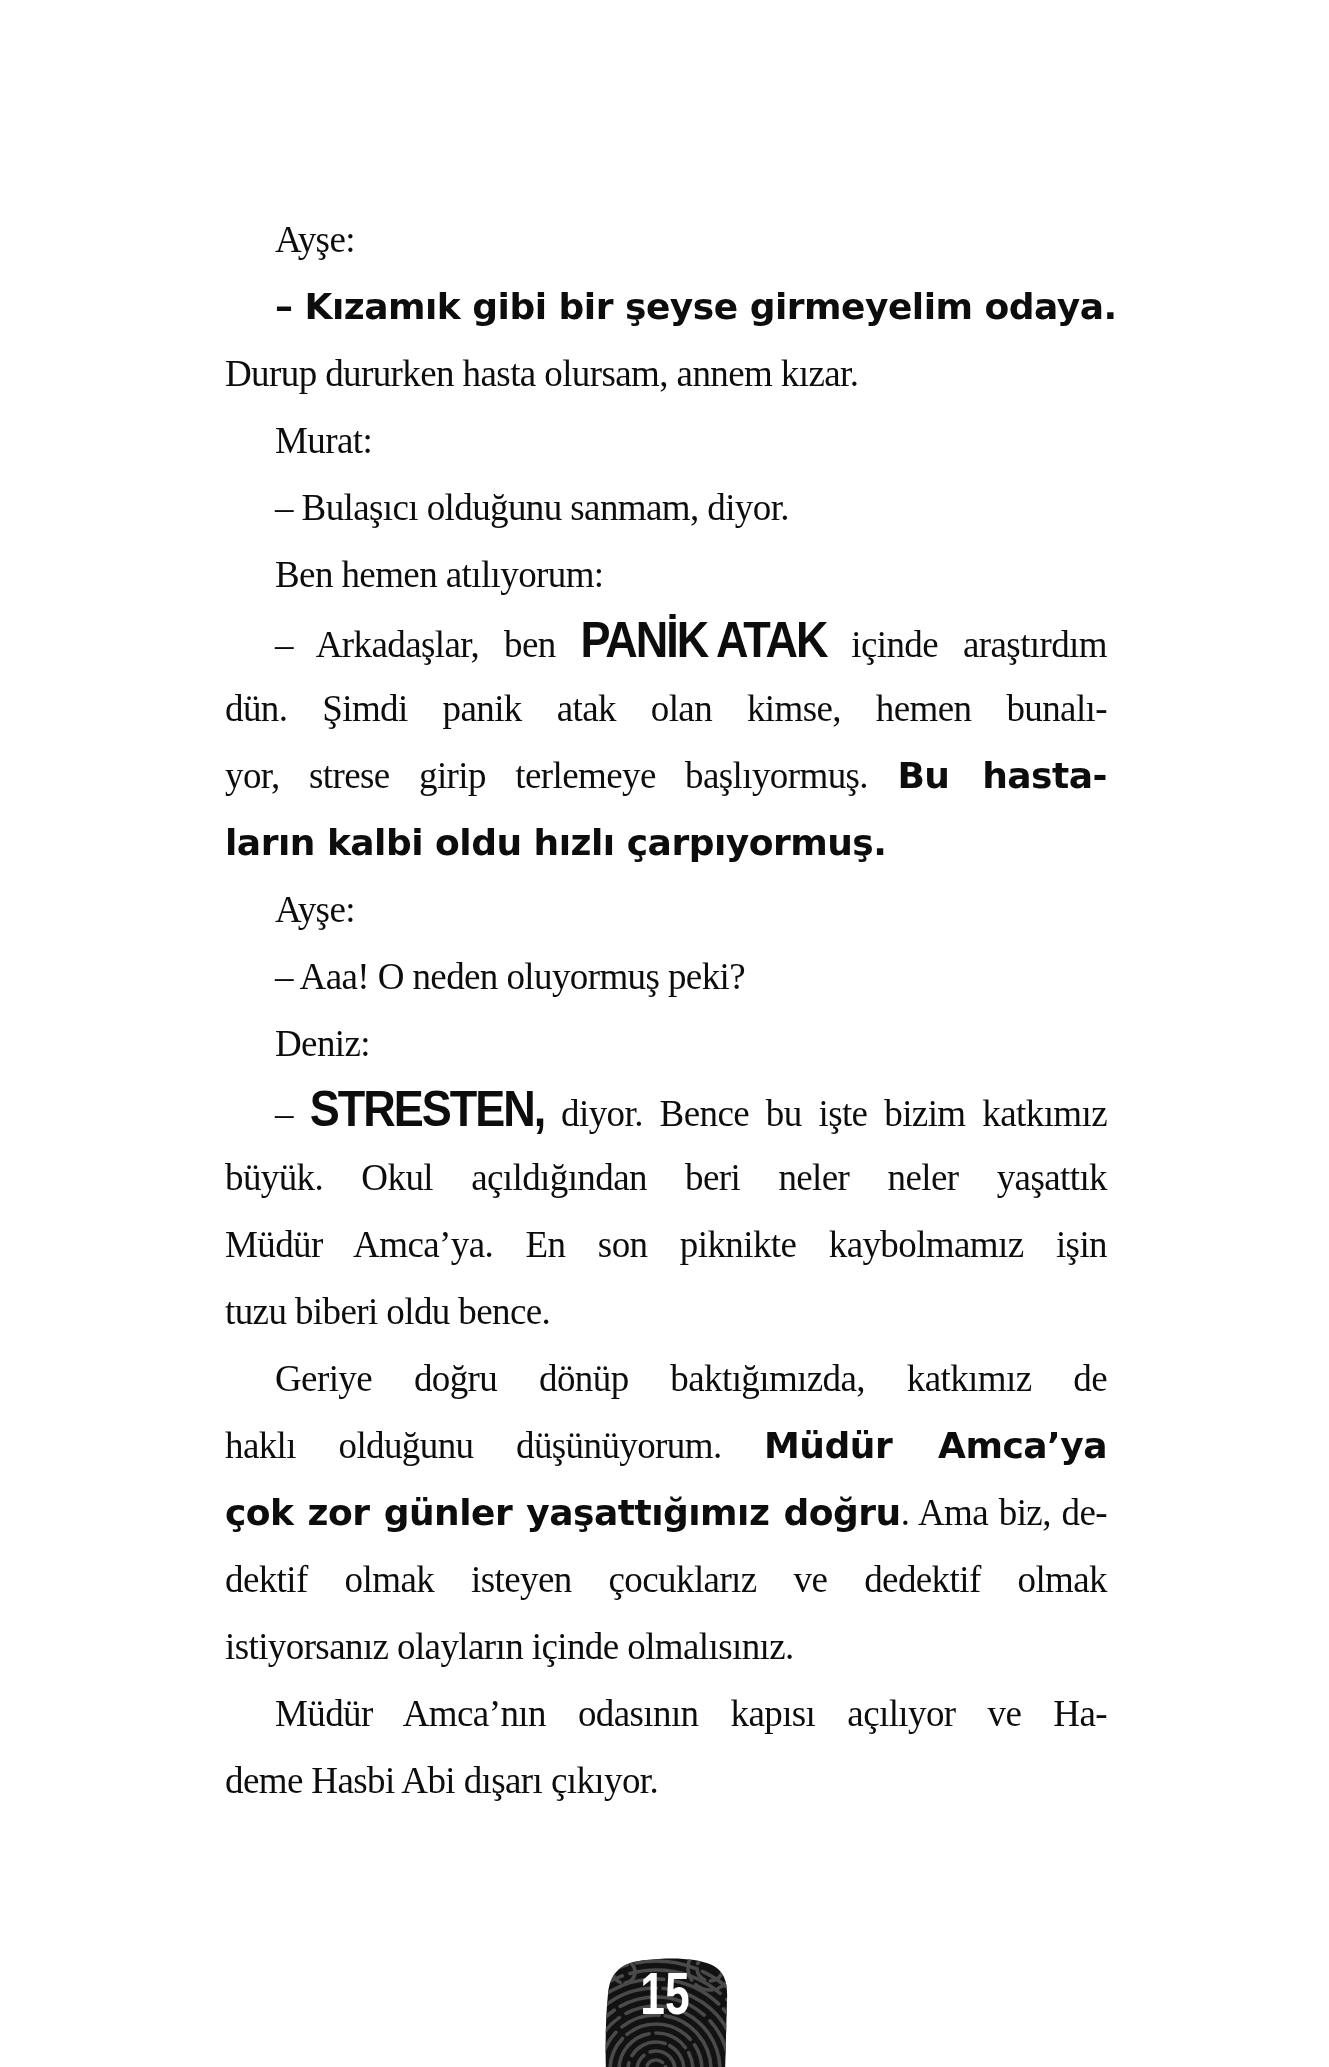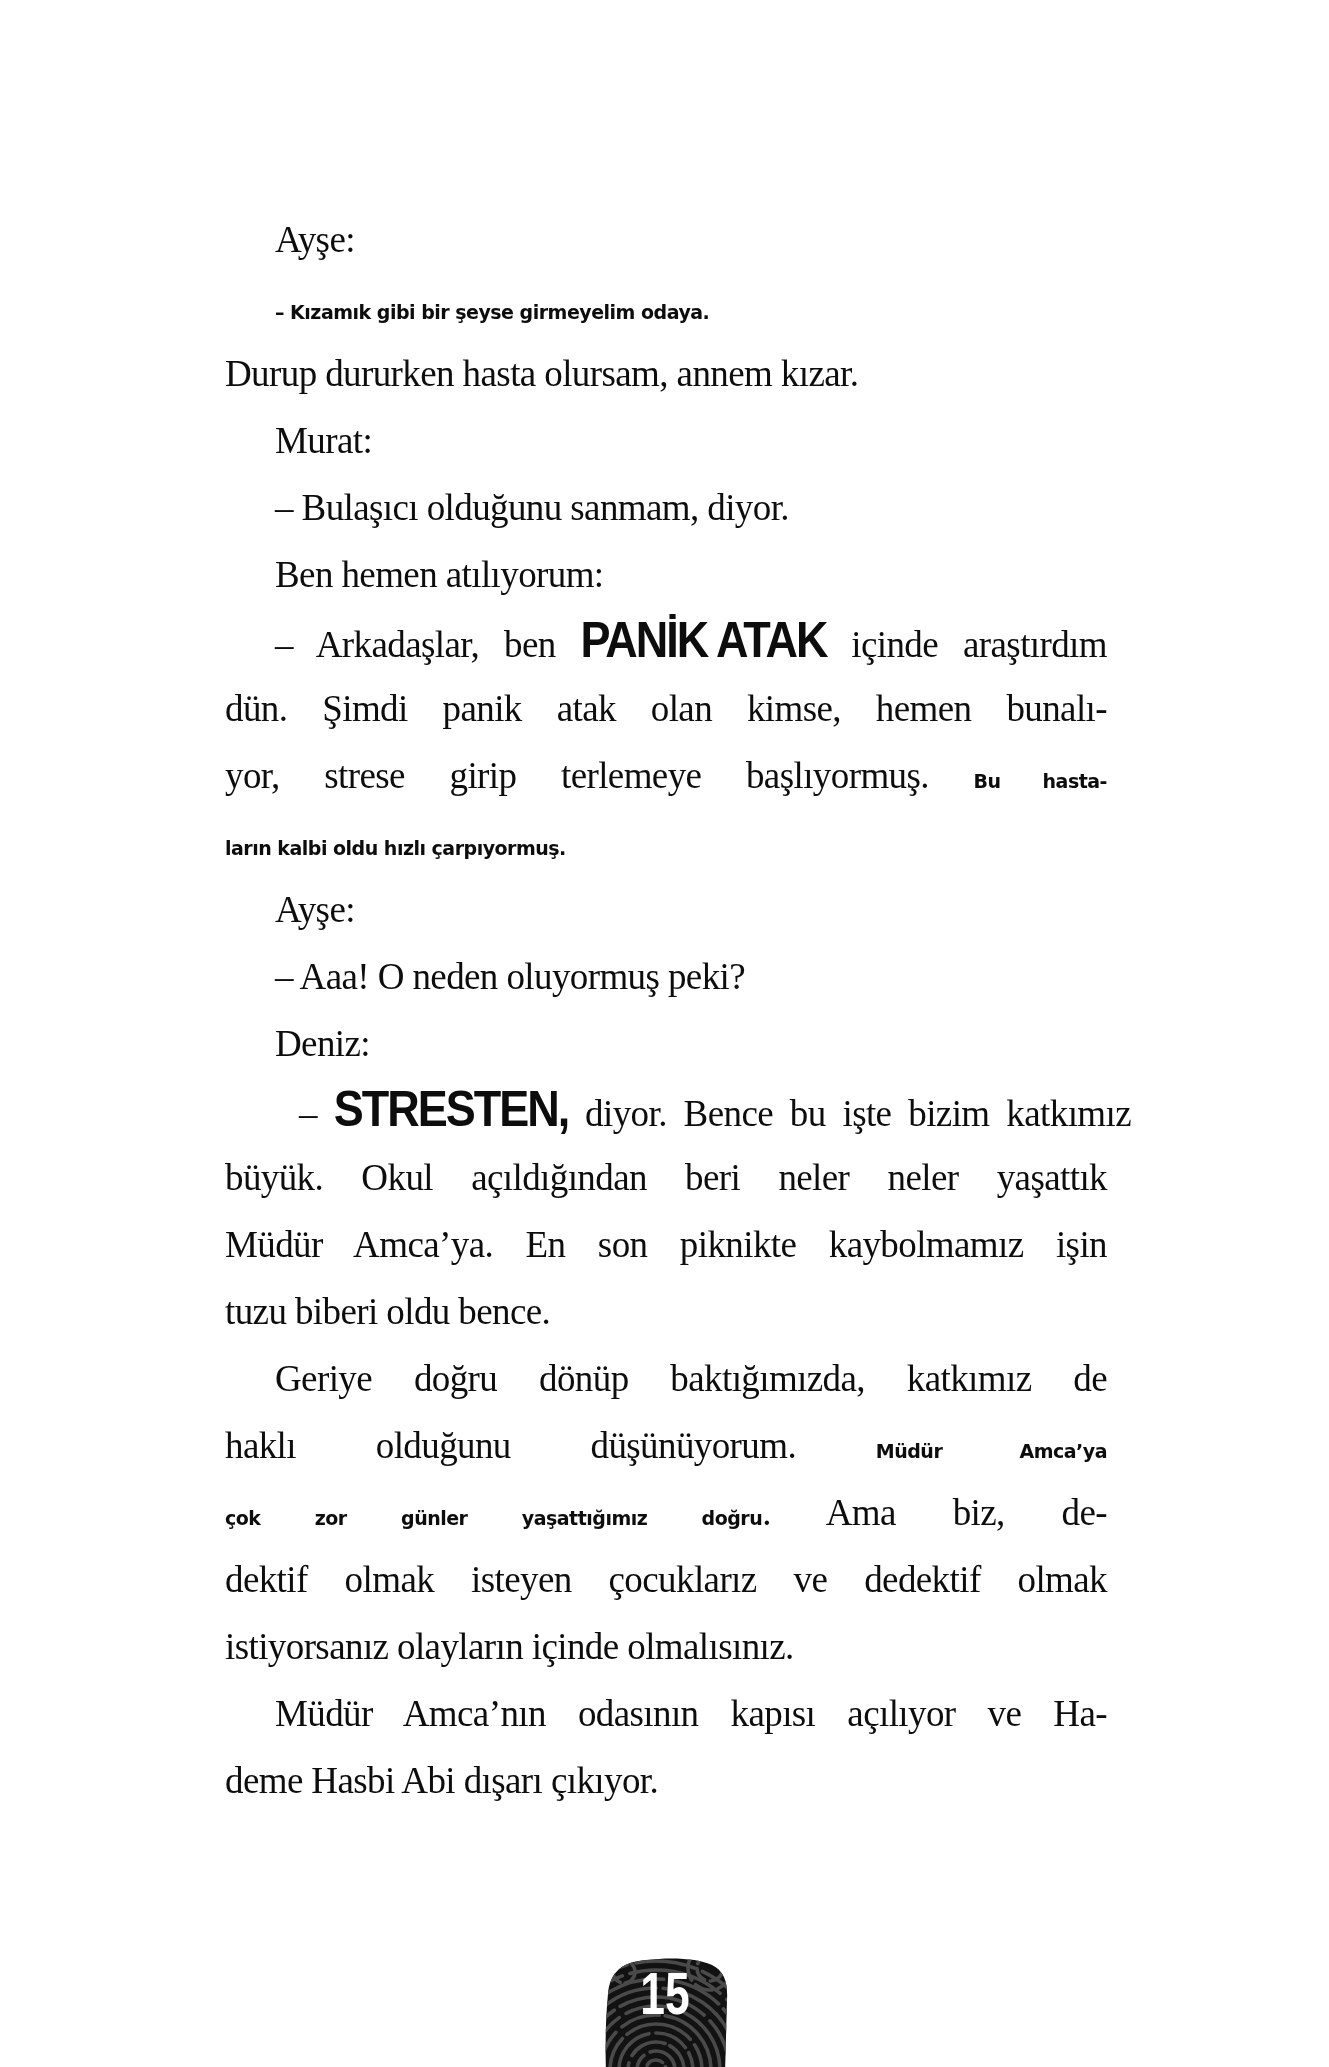--- a/index.html
+++ b/index.html
@@ -27,21 +27,21 @@
   .line.indent { left:50px; width:832px; }
   .line.justify {
     text-align:justify;
     text-align-last:justify;
     -moz-text-align-last:justify;
   }
   .seg-serif { font-family:"Liberation Serif", serif; }
   .seg-hand  {
     font-family:"DejaVu Sans", sans-serif;
     font-weight:700;
-    font-size:19px;
+    font-size:36px;
     letter-spacing:-0.5px;
   }
   .seg-caps  {
     font-family:"Liberation Sans", sans-serif;
     font-weight:700;
     font-size:45px;
     letter-spacing:-2px;
     display:inline-block;
     transform:scaleY(1.1);
     transform-origin:center 72%;
@@ -64,21 +64,21 @@
       <div class="line indent" style="top: 201px;"><span class="seg-serif">Murat:</span></div>
       <div class="line indent" style="top: 335px;"><span class="seg-serif">Ben hemen atılıyorum:</span></div>
       <div class="line indent" style="top: 268px;"><span class="seg-serif">– Bulaşıcı olduğunu sanmam, diyor.</span></div>
       <div class="line indent justify" style="top: 402px;"><span class="seg-serif">– Arkadaşlar, ben </span><span class="seg-caps">PANİK ATAK</span><span class="seg-serif"> içinde araştırdım</span></div>
       <div class="line justify" style="top: 469px;"><span class="seg-serif">dün. Şimdi panik atak olan kimse, hemen bunalı-</span></div>
       <div class="line justify" style="top: 536px;"><span class="seg-serif">yor, strese girip terlemeye başlıyormuş. </span><span class="seg-hand">Bu hasta-</span></div>
       <div class="line" style="top: 603px;"><span class="seg-hand">ların kalbi oldu hızlı çarpıyormuş.</span></div>
       <div class="line indent" style="top: 670px;"><span class="seg-serif">Ayşe:</span></div>
       <div class="line indent" style="top: 737px;"><span class="seg-serif">– Aaa! O neden oluyormuş peki?</span></div>
       <div class="line indent" style="top: 804px;"><span class="seg-serif">Deniz:</span></div>
-      <div class="line indent justify" style="top: 871px; margin-left: 24px;"><span class="seg-serif">– </span><span class="seg-caps">STRESTEN,</span><span class="seg-serif"> diyor. Bence bu işte bizim katkımız</span></div>
+      <div class="line indent justify" style="top: 871px;"><span class="seg-serif">– </span><span class="seg-caps">STRESTEN,</span><span class="seg-serif"> diyor. Bence bu işte bizim katkımız</span></div>
       <div class="line justify" style="top: 938px;"><span class="seg-serif">büyük. Okul açıldığından beri neler neler yaşattık</span></div>
       <div class="line justify" style="top: 1005px;"><span class="seg-serif">Müdür Amca’ya. En son piknikte kaybolmamız işin</span></div>
       <div class="line" style="top: 1072px;"><span class="seg-serif">tuzu biberi oldu bence.</span></div>
       <div class="line indent justify" style="top: 1139px;"><span class="seg-serif">Geriye doğru dönüp baktığımızda, katkımız de</span></div>
       <div class="line justify" style="top: 1206px;"><span class="seg-serif">haklı olduğunu düşünüyorum. </span><span class="seg-hand">Müdür Amca’ya</span></div>
       <div class="line justify" style="top: 1273px;"><span class="seg-hand">çok zor günler yaşattığımız doğru</span><span class="seg-serif">. Ama biz, de-</span></div>
       <div class="line justify" style="top: 1340px;"><span class="seg-serif">dektif olmak isteyen çocuklarız ve dedektif olmak</span></div>
       <div class="line" style="top: 1407px;"><span class="seg-serif">istiyorsanız olayların içinde olmalısınız.</span></div>
       <div class="line indent justify" style="top: 1474px;"><span class="seg-serif">Müdür Amca’nın odasının kapısı açılıyor ve Ha-</span></div>
       <div class="line" style="top: 1541px;"><span class="seg-serif">deme Hasbi Abi dışarı çıkıyor.</span></div>

